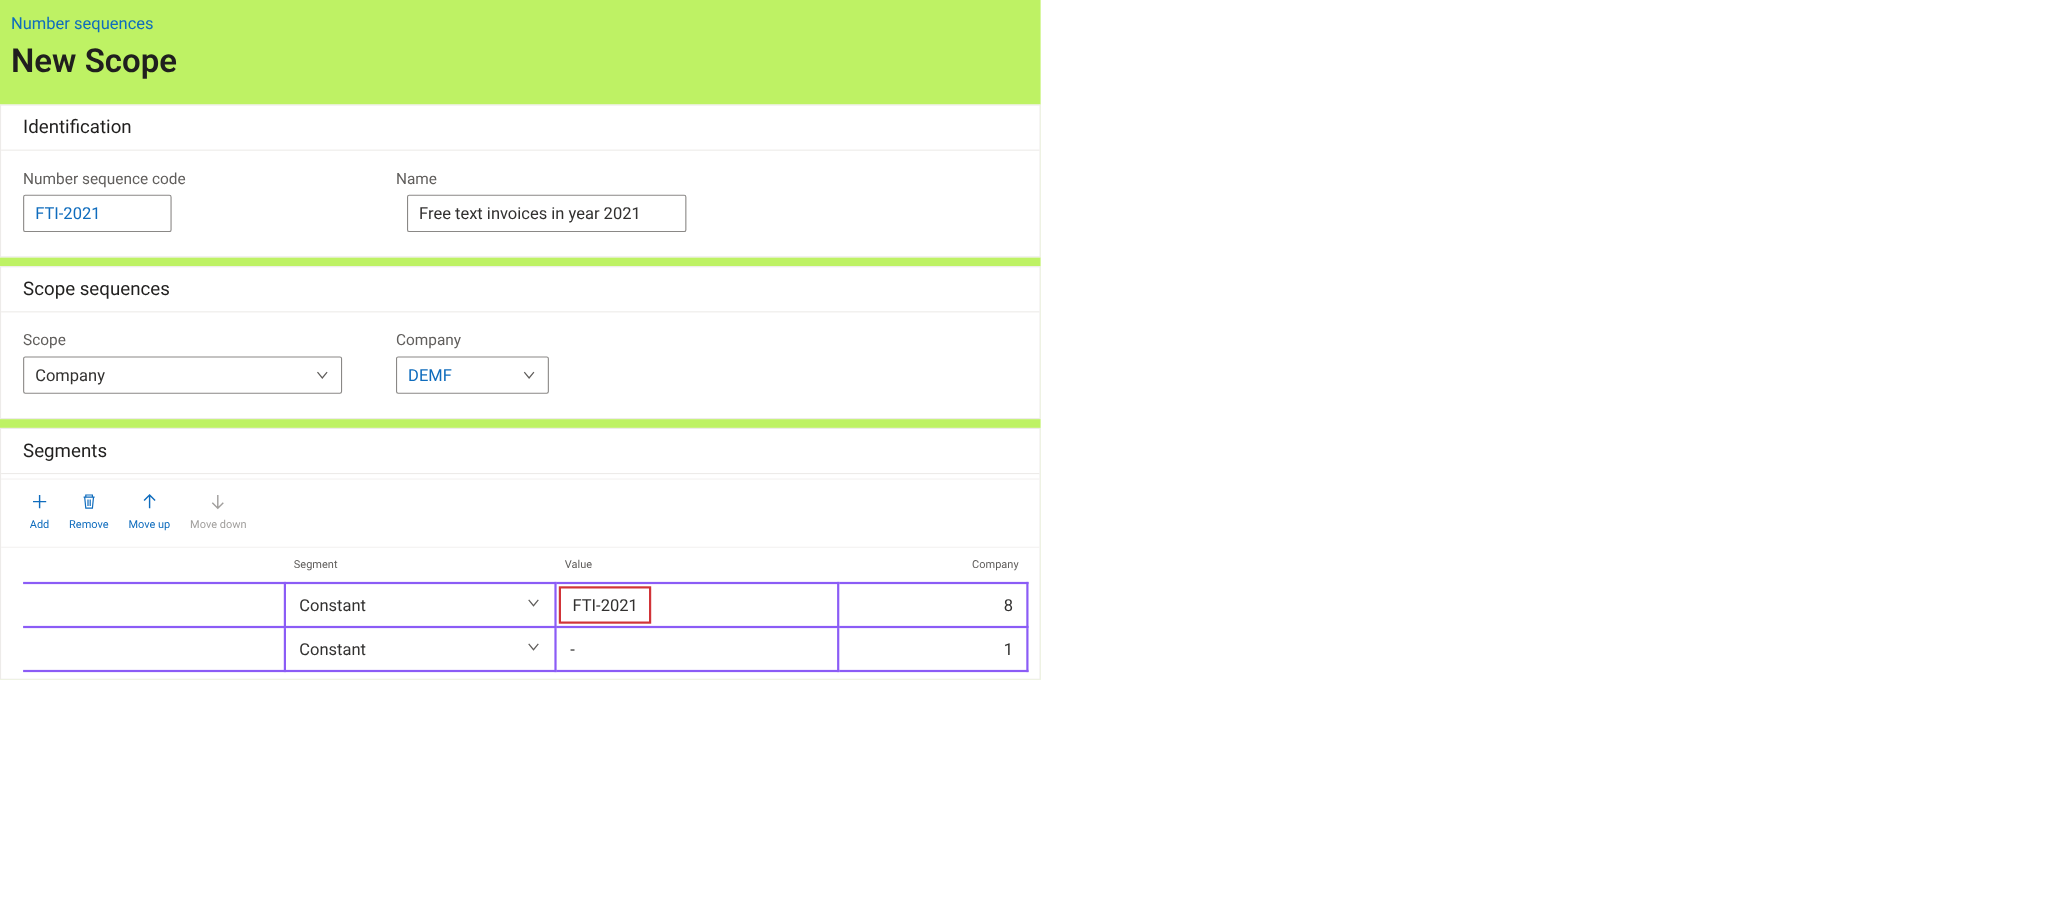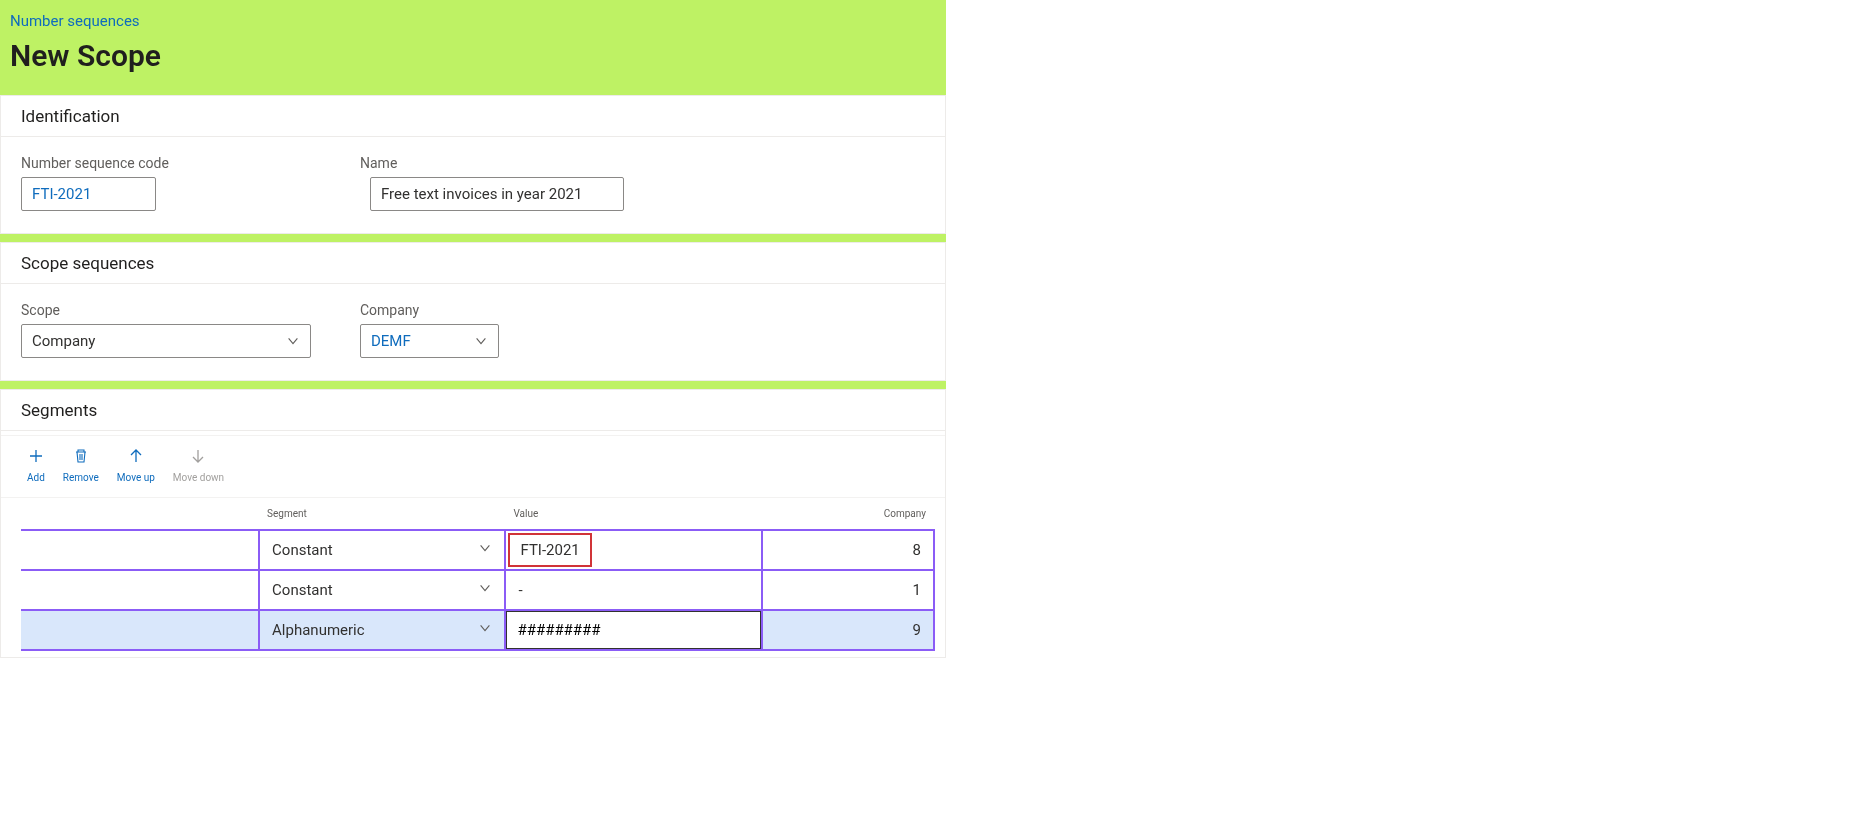--- a/index.html
+++ b/index.html
@@ -293,36 +293,17 @@
             </td>
             <td>
               <div class="val-plain">-</div>
             </td>
             <td class="right">
               <div class="cell-inner">
                 <span>1</span>
               </div>
             </td>
           </tr>
-          <tr class="selected">
-            <td class="marker-cell">
-              <div class="cell-inner"></div>
-            </td>
-            <td>
-              <div class="seg-dd">
-                <span>Alphanumeric</span>
-                <span><svg width="14" height="14" viewBox="0 0 16 16">
-                    <path d="M3 5l5 6 5-6" fill="none" stroke="#605e5c" stroke-width="1.3"></path>
-                  </svg></span>
-              </div>
-            </td>
-            <td class="editcell"><input class="editbox" value="#########" style=""></td>
-            <td class="right">
-              <div class="cell-inner">
-                <span>9</span>
-              </div>
-            </td>
-          </tr>
         </tbody>
     </table>
     <div style="height:6px"></div>
   </div>
 </div>
 
 </body></html>

